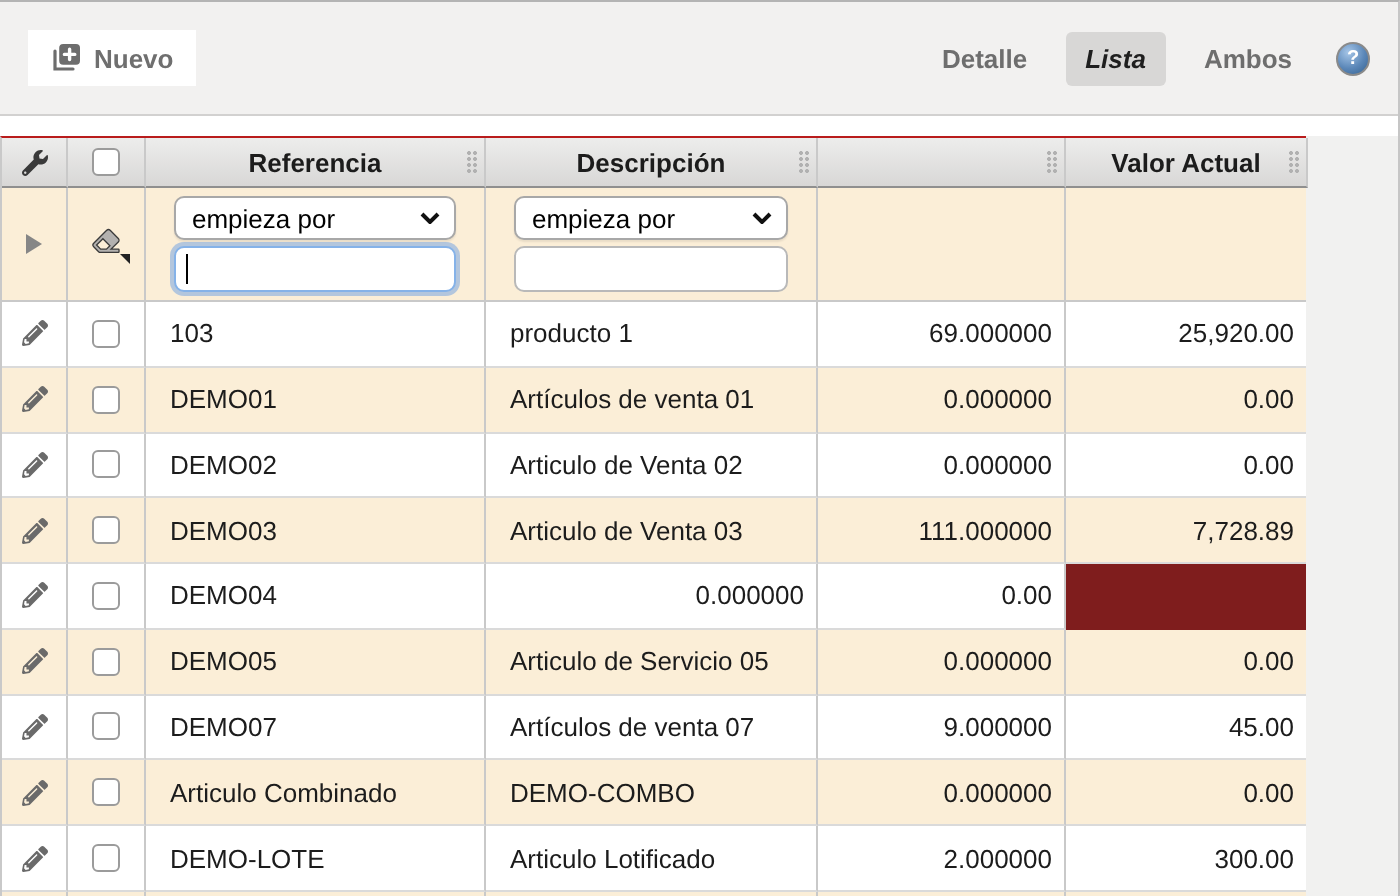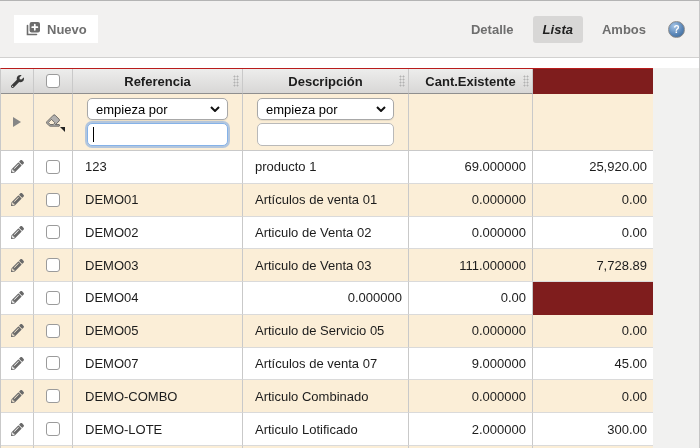--- a/index.html
+++ b/index.html
@@ -225,21 +225,24 @@
       </div>
       <div class="cell">
         <span>Referencia</span>
         <span class="grip"></span>
       </div>
       <div class="cell">
         <span>Descripción</span>
         <span class="grip"></span>
       </div>
       <div class="cell">
-        <span>Cant.Existente</span>
+        <span class="grip"></span>
+      </div>
+      <div class="cell">
+        <span>Valor Actual</span>
         <span class="grip"></span>
       </div>
     </div>
 
     <div class="row frow">
       <div class="cell icon-cell">
         <span class="play-icon"></span>
       </div>
       <div class="cell icon-cell">
         <span class="eraser-wrap">
@@ -281,21 +284,21 @@
     <div class="cell c-icon">
       <span style="display:flex">
         <svg class="pencil-svg" viewBox="0 0 512 512">
                 <path d="M497.9 142.1l-46.1 46.1c-4.7 4.7-12.3 4.7-17 0l-111-111c-4.7-4.7-4.7-12.3 0-17l46.1-46.1c18.7-18.7 49.1-18.7 67.9 0l60.1 60.1c18.8 18.7 18.8 49.1 0 67.9zM284.2 99.8L21.6 362.4.4 483.9c-2.9 16.4 11.4 30.6 27.8 27.8l121.5-21.3 262.6-262.6c4.7-4.7 4.7-12.3 0-17l-111-111c-4.8-4.7-12.4-4.7-17.1 0zM124.1 339.9c-5.5-5.5-5.5-14.3 0-19.8l154-154c5.5-5.5 14.3-5.5 19.8 0s5.5 14.3 0 19.8l-154 154c-5.5 5.5-14.3 5.5-19.8 0zM88 424h48v36.3l-64.5 11.3-31.1-31.1L51.7 376H88v48z"></path>
               </svg>
       </span>
     </div>
     <div class="cell c-icon">
       <input type="checkbox" style="">
     </div>
-    <div class="cell c-text">123</div>
+    <div class="cell c-text">103</div>
     <div class="cell c-text">producto 1</div>
     <div class="cell c-num">69.000000</div>
     <div class="cell c-num">25,920.00</div>
   </div>
 
   <div class="row drow alt">
     <div class="cell c-icon">
       <span style="display:flex">
         <svg class="pencil-svg" viewBox="0 0 512 512">
                 <path d="M497.9 142.1l-46.1 46.1c-4.7 4.7-12.3 4.7-17 0l-111-111c-4.7-4.7-4.7-12.3 0-17l46.1-46.1c18.7-18.7 49.1-18.7 67.9 0l60.1 60.1c18.8 18.7 18.8 49.1 0 67.9zM284.2 99.8L21.6 362.4.4 483.9c-2.9 16.4 11.4 30.6 27.8 27.8l121.5-21.3 262.6-262.6c4.7-4.7 4.7-12.3 0-17l-111-111c-4.8-4.7-12.4-4.7-17.1 0zM124.1 339.9c-5.5-5.5-5.5-14.3 0-19.8l154-154c5.5-5.5 14.3-5.5 19.8 0s5.5 14.3 0 19.8l-154 154c-5.5 5.5-14.3 5.5-19.8 0zM88 424h48v36.3l-64.5 11.3-31.1-31.1L51.7 376H88v48z"></path>
@@ -399,22 +402,22 @@
     <div class="cell c-icon">
       <span style="display:flex">
         <svg class="pencil-svg" viewBox="0 0 512 512">
                 <path d="M497.9 142.1l-46.1 46.1c-4.7 4.7-12.3 4.7-17 0l-111-111c-4.7-4.7-4.7-12.3 0-17l46.1-46.1c18.7-18.7 49.1-18.7 67.9 0l60.1 60.1c18.8 18.7 18.8 49.1 0 67.9zM284.2 99.8L21.6 362.4.4 483.9c-2.9 16.4 11.4 30.6 27.8 27.8l121.5-21.3 262.6-262.6c4.7-4.7 4.7-12.3 0-17l-111-111c-4.8-4.7-12.4-4.7-17.1 0zM124.1 339.9c-5.5-5.5-5.5-14.3 0-19.8l154-154c5.5-5.5 14.3-5.5 19.8 0s5.5 14.3 0 19.8l-154 154c-5.5 5.5-14.3 5.5-19.8 0zM88 424h48v36.3l-64.5 11.3-31.1-31.1L51.7 376H88v48z"></path>
               </svg>
       </span>
     </div>
     <div class="cell c-icon">
       <input type="checkbox" style="">
     </div>
+    <div class="cell c-text">Articulo Combinado</div>
     <div class="cell c-text">DEMO-COMBO</div>
-    <div class="cell c-text">Articulo Combinado</div>
     <div class="cell c-num">0.000000</div>
     <div class="cell c-num">0.00</div>
   </div>
 
   <div class="row drow">
     <div class="cell c-icon">
       <span style="display:flex">
         <svg class="pencil-svg" viewBox="0 0 512 512">
                 <path d="M497.9 142.1l-46.1 46.1c-4.7 4.7-12.3 4.7-17 0l-111-111c-4.7-4.7-4.7-12.3 0-17l46.1-46.1c18.7-18.7 49.1-18.7 67.9 0l60.1 60.1c18.8 18.7 18.8 49.1 0 67.9zM284.2 99.8L21.6 362.4.4 483.9c-2.9 16.4 11.4 30.6 27.8 27.8l121.5-21.3 262.6-262.6c4.7-4.7 4.7-12.3 0-17l-111-111c-4.8-4.7-12.4-4.7-17.1 0zM124.1 339.9c-5.5-5.5-5.5-14.3 0-19.8l154-154c5.5-5.5 14.3-5.5 19.8 0s5.5 14.3 0 19.8l-154 154c-5.5 5.5-14.3 5.5-19.8 0zM88 424h48v36.3l-64.5 11.3-31.1-31.1L51.7 376H88v48z"></path>
               </svg>

